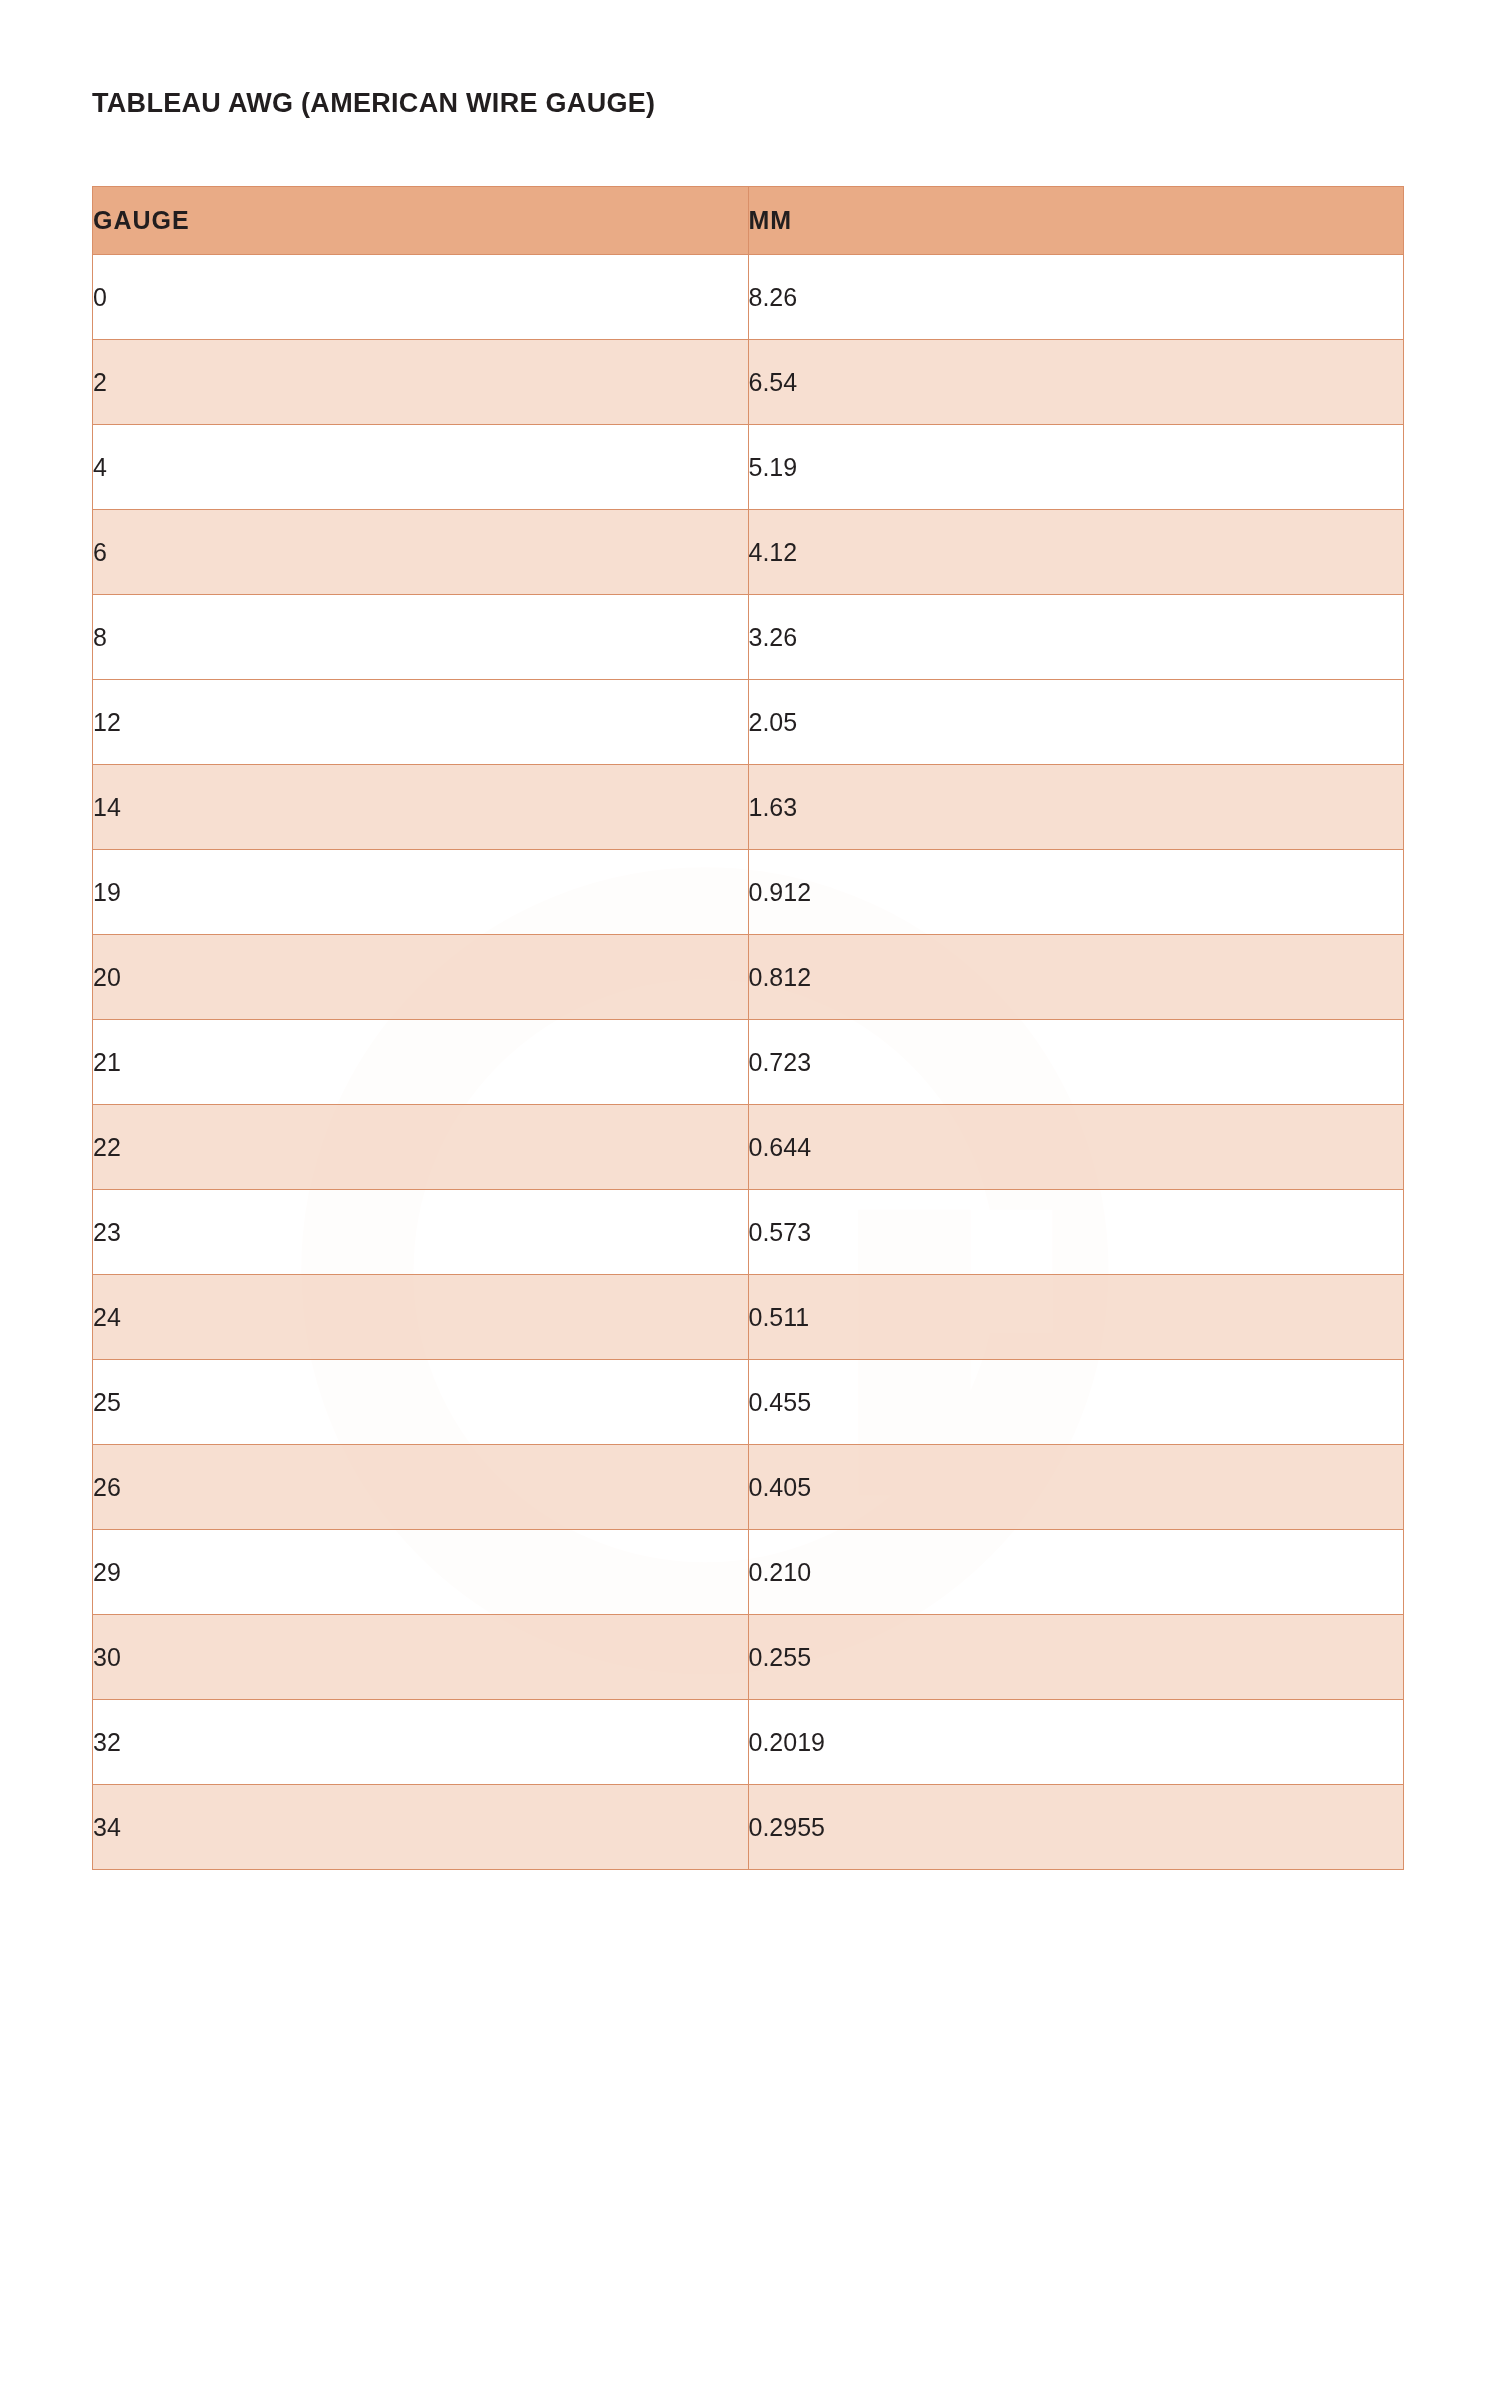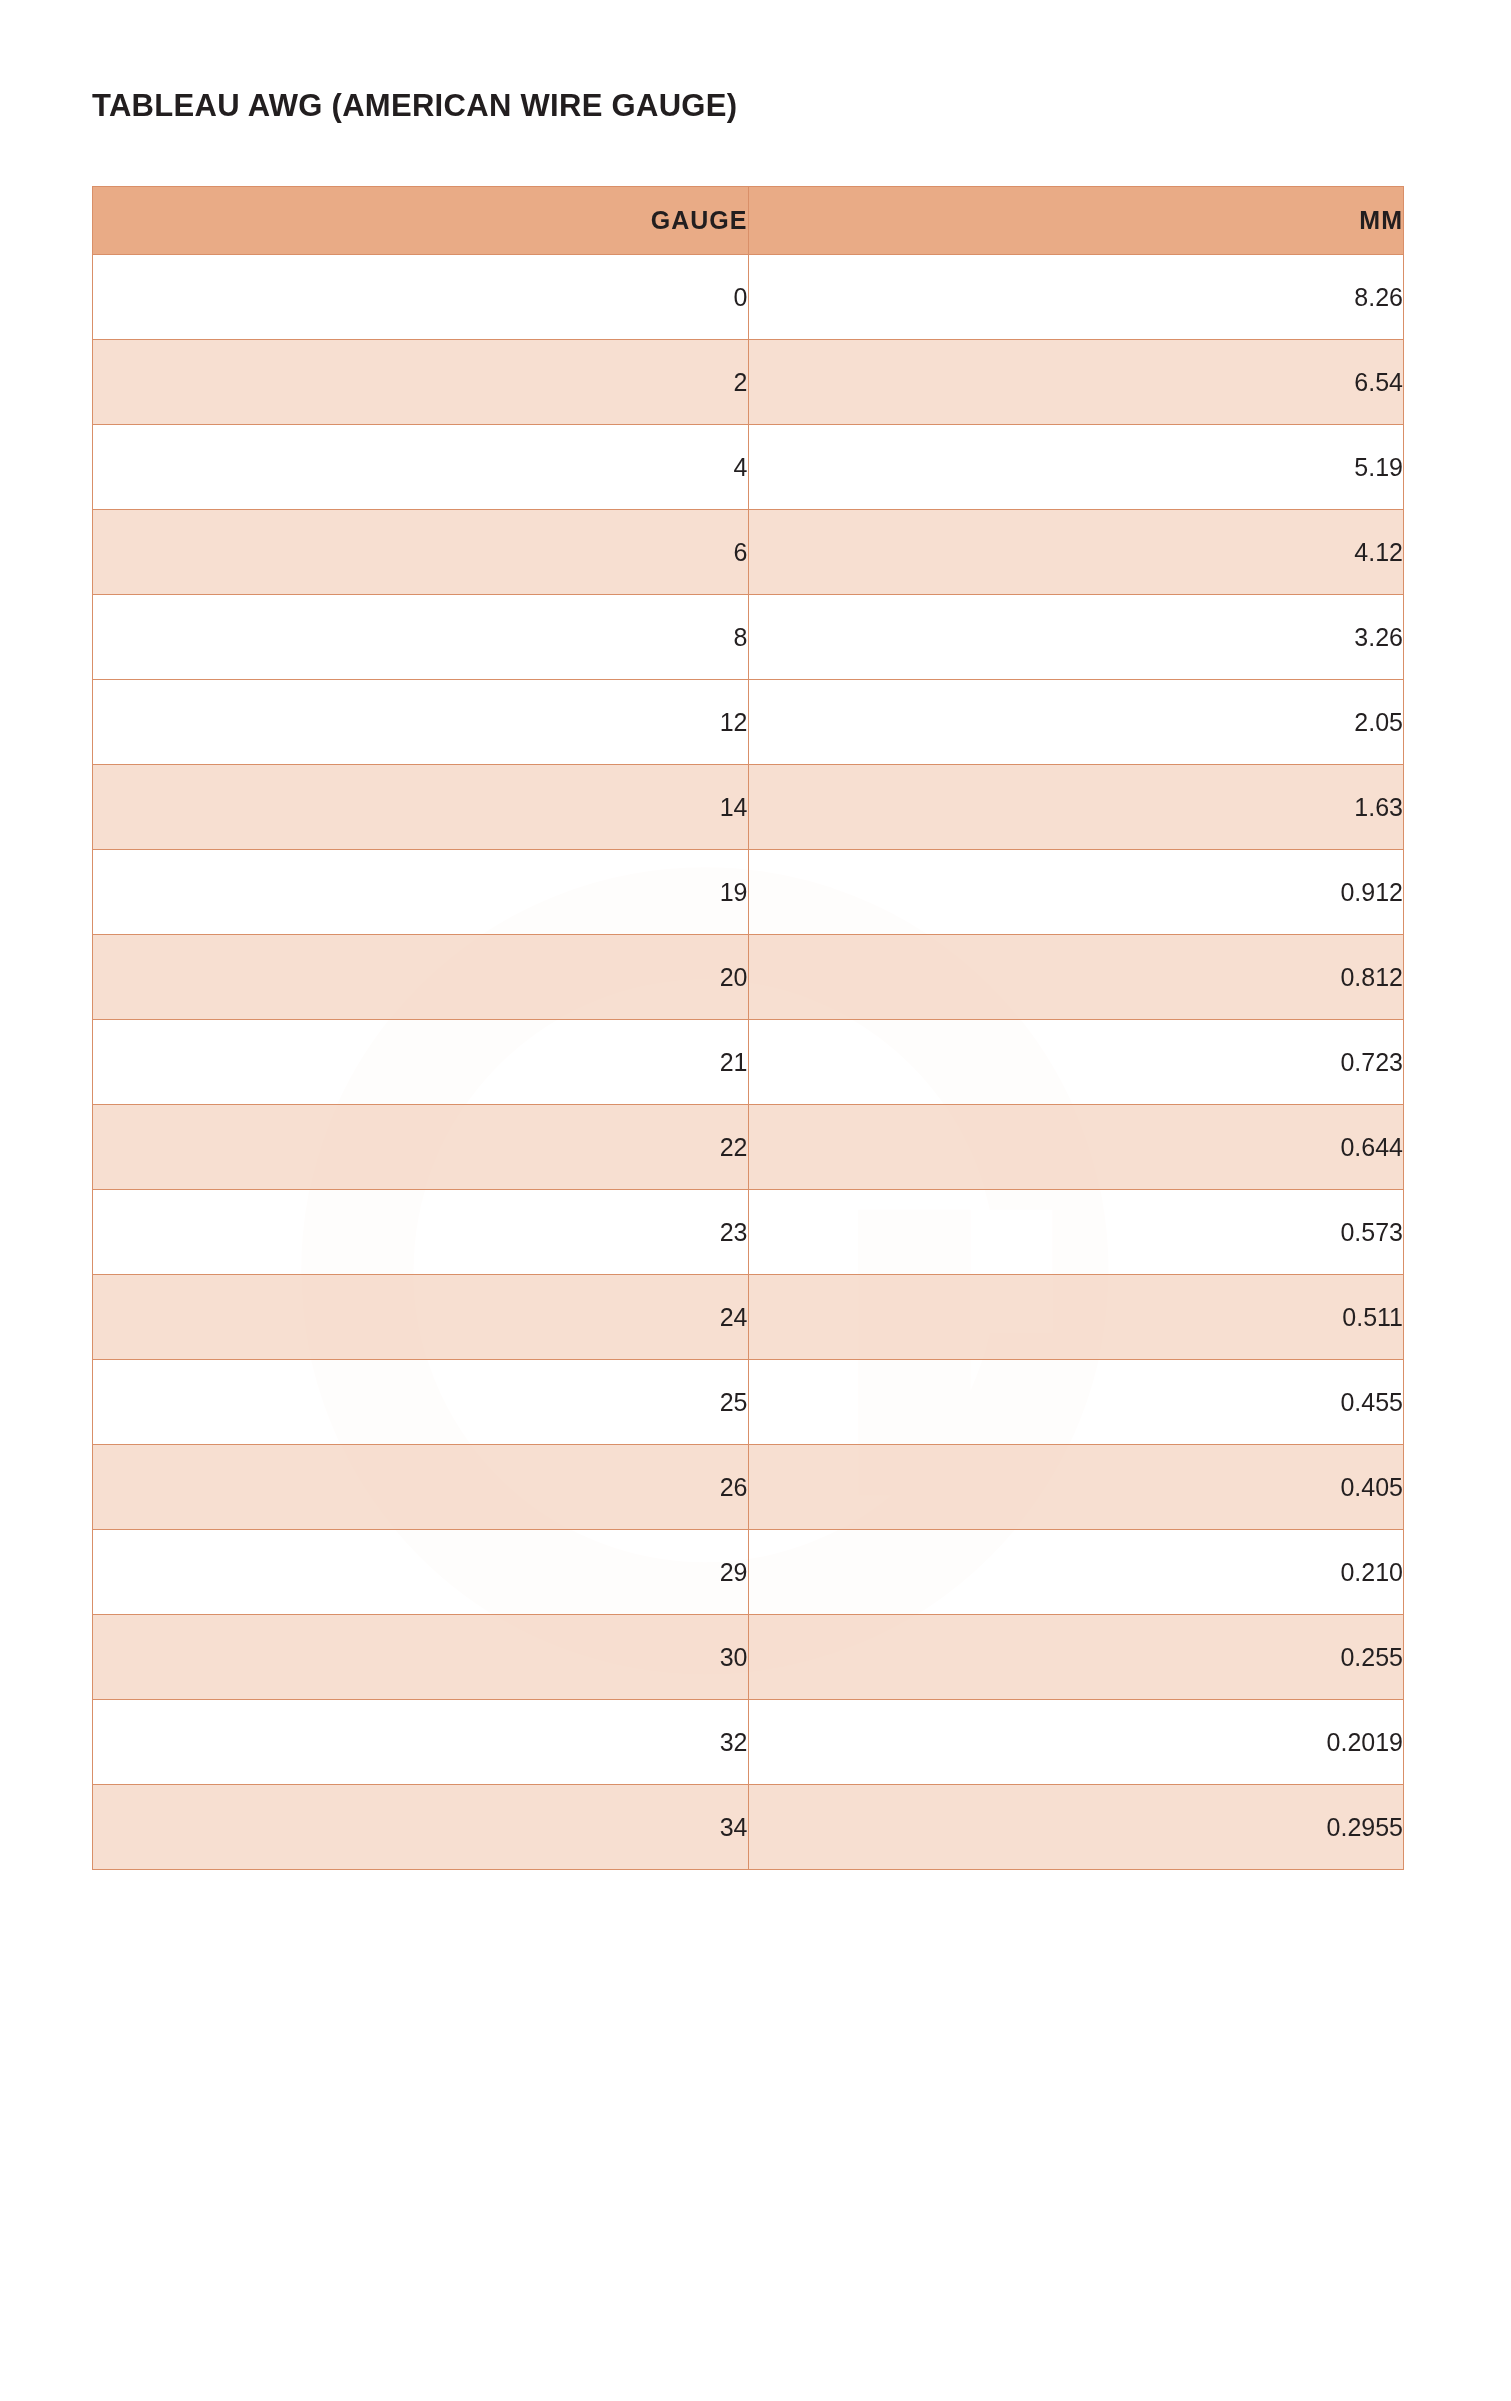--- a/index.html
+++ b/index.html
@@ -33,21 +33,21 @@
     height: 1022px;
     pointer-events: none;
     z-index: 0;
     opacity: 0.5;
   }
 
   .title {
     position: absolute;
     left: 92px;
     top: 88px;
-    font-size: 31px;
+    font-size: 27px;
     font-weight: bold;
     letter-spacing: 0.3px;
     color: #221e1f;
     z-index: 2;
   }
 
   .table-wrap {
     position: absolute;
     left: 92px;
     top: 186px;
@@ -57,21 +57,21 @@
 
   table.awg {
     border-collapse: collapse;
     width: 100%;
     table-layout: fixed;
   }
 
   table.awg th,
   table.awg td {
     border: 1.6px solid #d98f68;
-    text-align: right;
+    text-align: left;
     vertical-align: middle;
     height: 84px;
     padding: 0;
   }
 
   table.awg th {
     background: #e9ab86;
     color: #221e1f;
     font-size: 25px;
     font-weight: bold;

